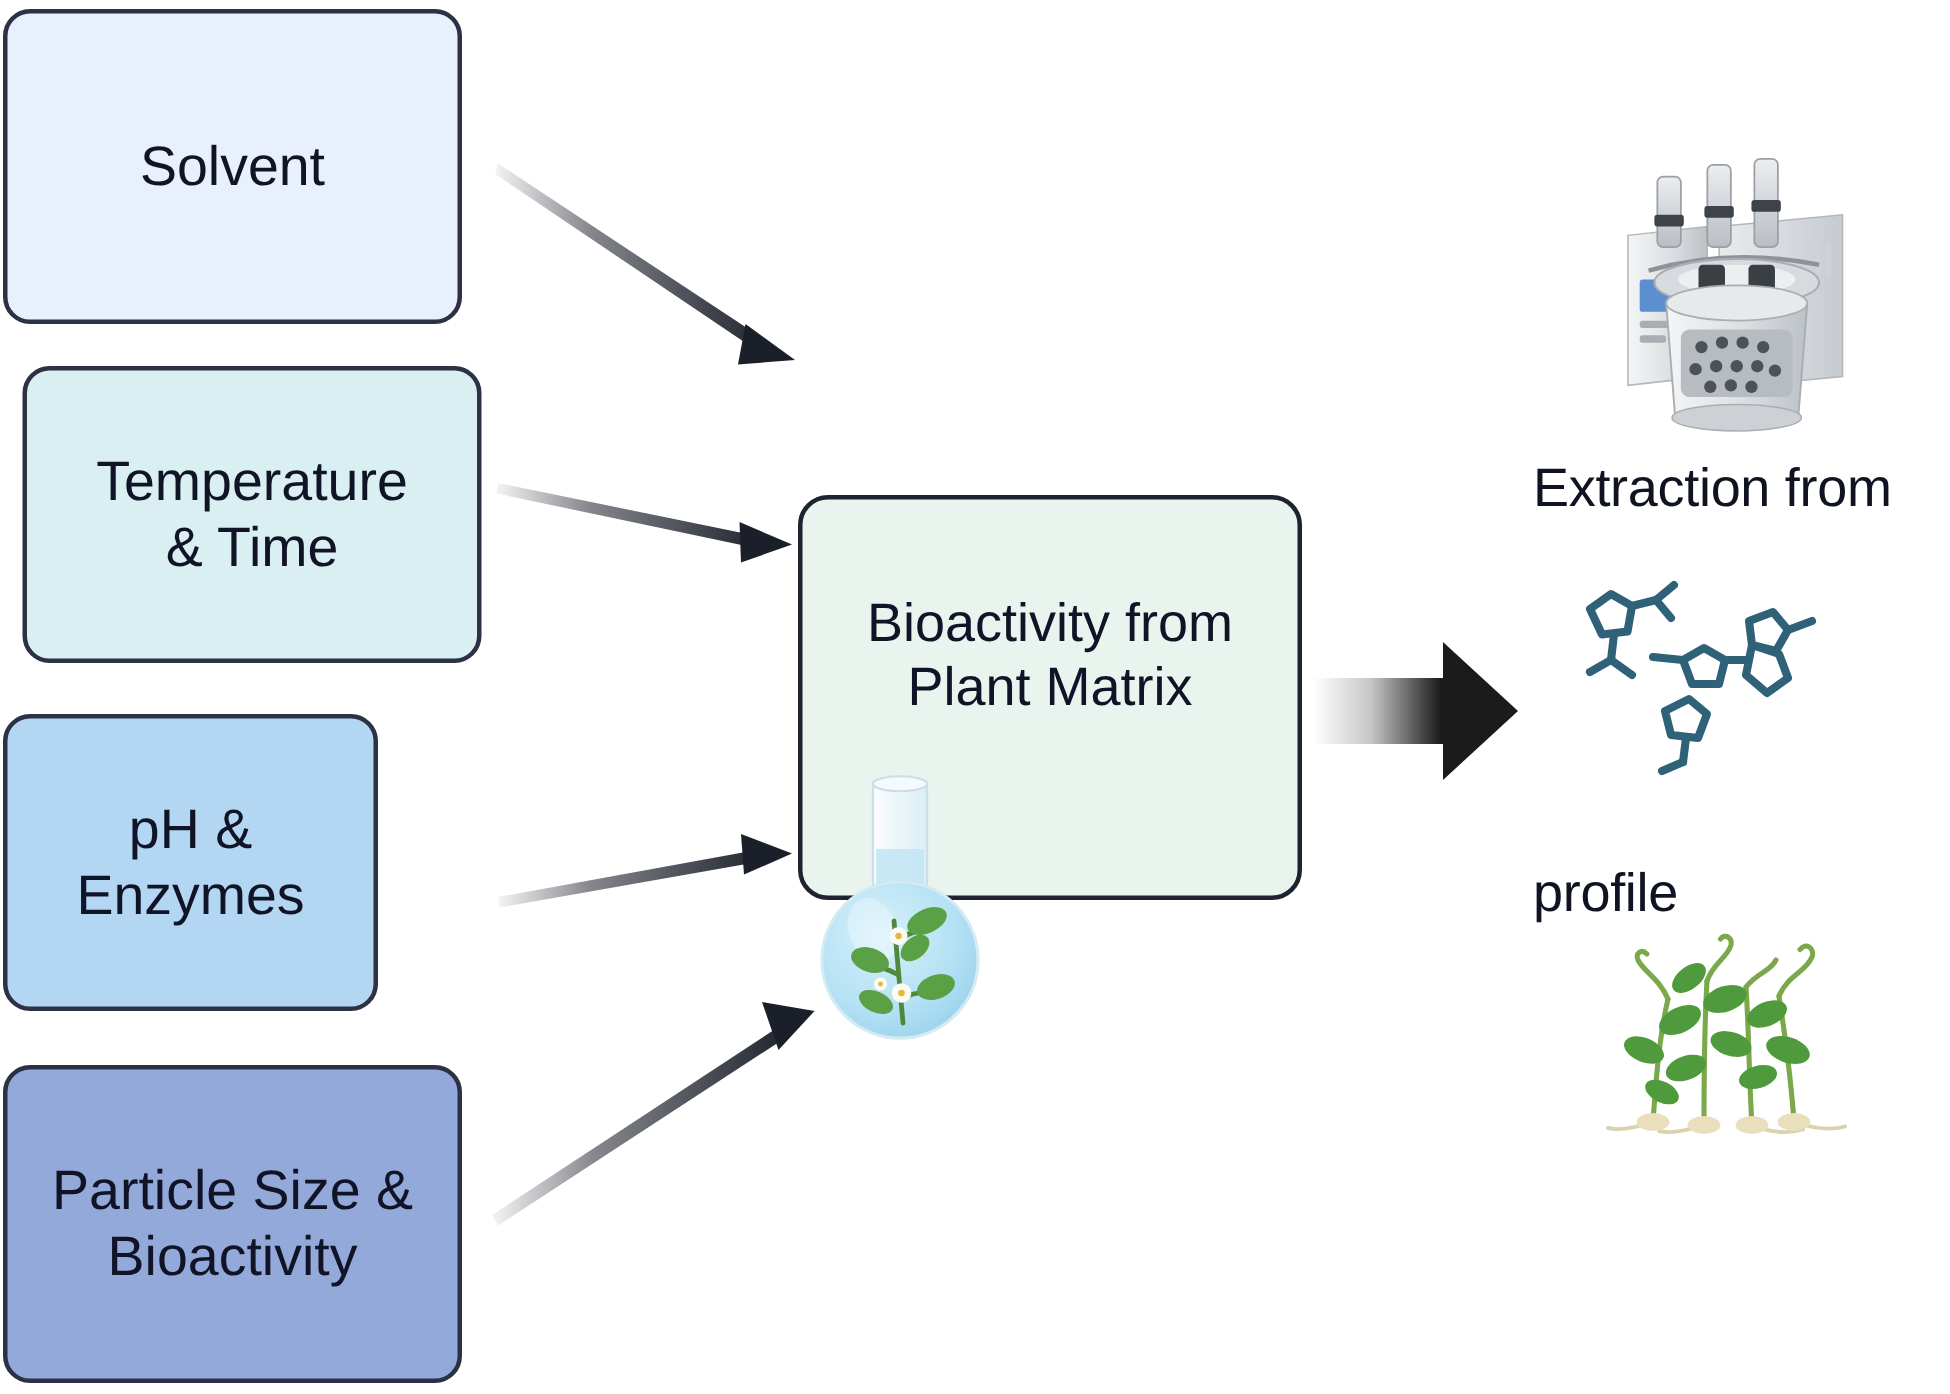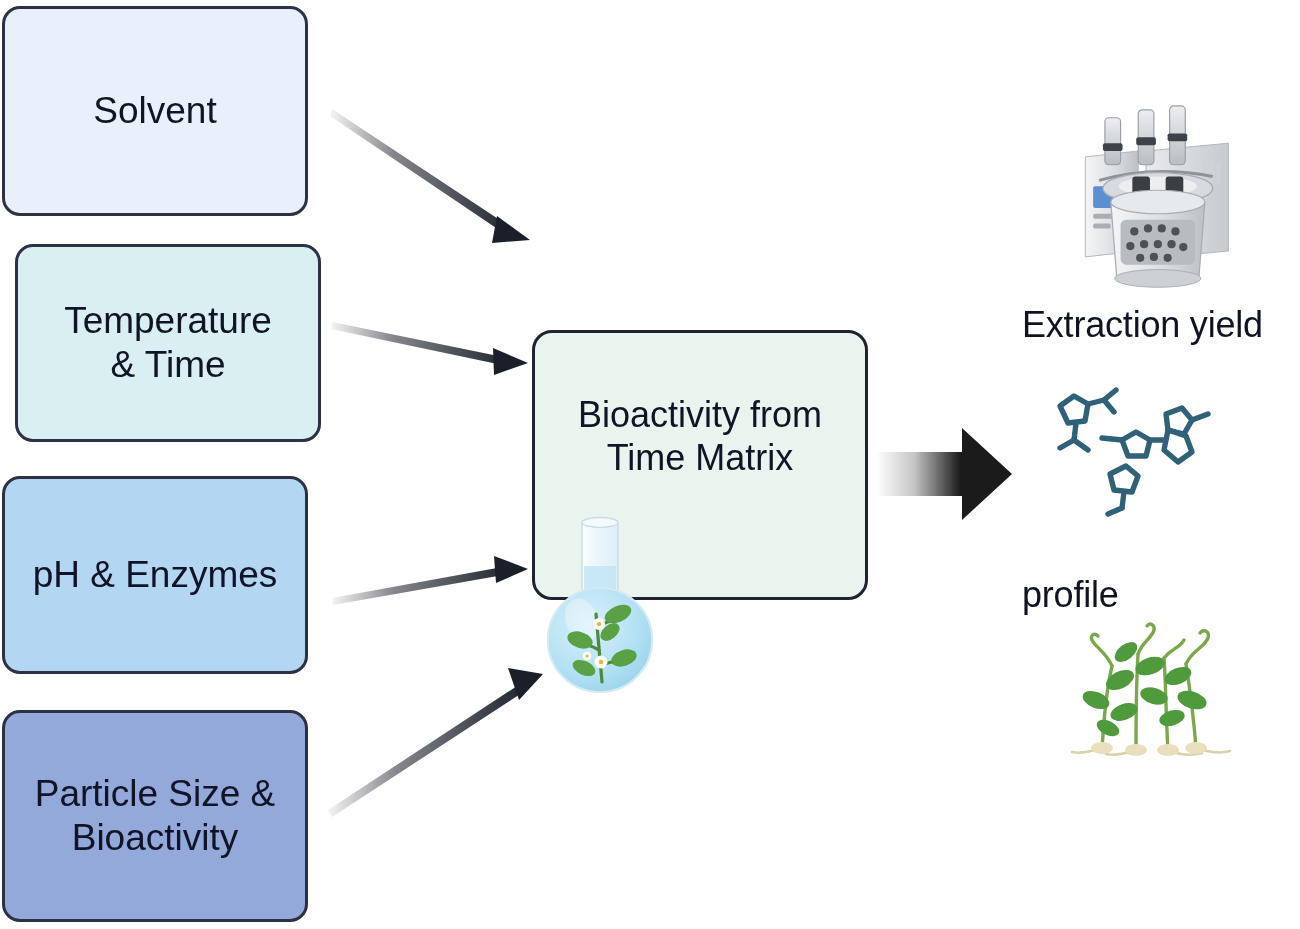--- a/index.html
+++ b/index.html
@@ -20,21 +20,21 @@
     text-align:center;
     line-height:1.18;
     font-size:37px;
     color:#101426;
     padding:4px 14px;
   }
   .inbox span{display:block;}
 
   #box-solvent      {left:2px;   top:6px;   width:306px; height:210px;}
   #box-temperature  {left:2px;   top:244px; width:306px; height:198px;margin-left:13px;}
-  #box-ph           {left:2px;   top:476px; width:306px; height:198px;}
+  #box-ph           {left:2px;   top:476px; width:250px; height:198px;}
   #box-particle     {left:2px;   top:710px; width:306px; height:212px;}
 
   #box-center{
     position:absolute;left:532px;top:330px;width:336px;height:270px;
     border:3px solid #1f2330;border-radius:20px;box-sizing:border-box;
     background:#e9f4ef;
     display:flex;align-items:center;justify-content:center;
     text-align:center;font-size:36px;line-height:1.2;color:#101426;
     padding-bottom:58px;
   }
@@ -120,21 +120,21 @@
   <div class="inbox" id="box-particle" style="background:#93a9da;">
     <span>
       <span>Particle Size &amp;</span>
       <span>Bioactivity</span>
     </span>
   </div>
 
   <div id="box-center">
     <span>
       <span>Bioactivity from</span>
-      <span>Time Matrix</span>
+      <span>Plant Matrix</span>
     </span>
   </div>
 
   <svg id="flask" viewBox="0 0 120 182" width="120" height="182">
     <defs>
       <linearGradient id="glassG" x1="0" y1="0" x2="1" y2="0">
         <stop offset="0" stop-color="#ffffff" stop-opacity="0.95"></stop>
         <stop offset="0.35" stop-color="#eef7fb" stop-opacity="0.9"></stop>
         <stop offset="1" stop-color="#dceef7" stop-opacity="0.95"></stop>
       </linearGradient>
@@ -239,21 +239,21 @@
         <circle cx="104" cy="143" r="4.2"></circle>
           <circle cx="118" cy="143" r="4.2"></circle>
         <circle cx="130" cy="146" r="4.2"></circle>
         <circle cx="86" cy="157" r="4.2"></circle>
           <circle cx="100" cy="156" r="4.2"></circle>
         <circle cx="114" cy="157" r="4.2"></circle>
       </g>
       <ellipse cx="104" cy="178" rx="44" ry="9" fill="#cdd1d5" stroke="#a9aeb3" stroke-width="1"></ellipse>
     </svg>
     <div class="out-label">
-      <span>Extraction yield</span>
+      <span>Extraction from</span>
     </div>
   </div>
 
   <div class="out-item" id="out-phyto">
     <svg class="out-icon" viewBox="0 0 210 150" width="210" height="150" style="margin-left:14px;">
       <g fill="none" stroke="#2f6179" stroke-width="5.4" stroke-linecap="round" stroke-linejoin="round">
 
         <polygon points="24,28 38,18 52,26 49,43 32,45"></polygon>
         <path d="M 52 26 L 68 22"></path>
         <path d="M 68 22 L 80 12"></path>

